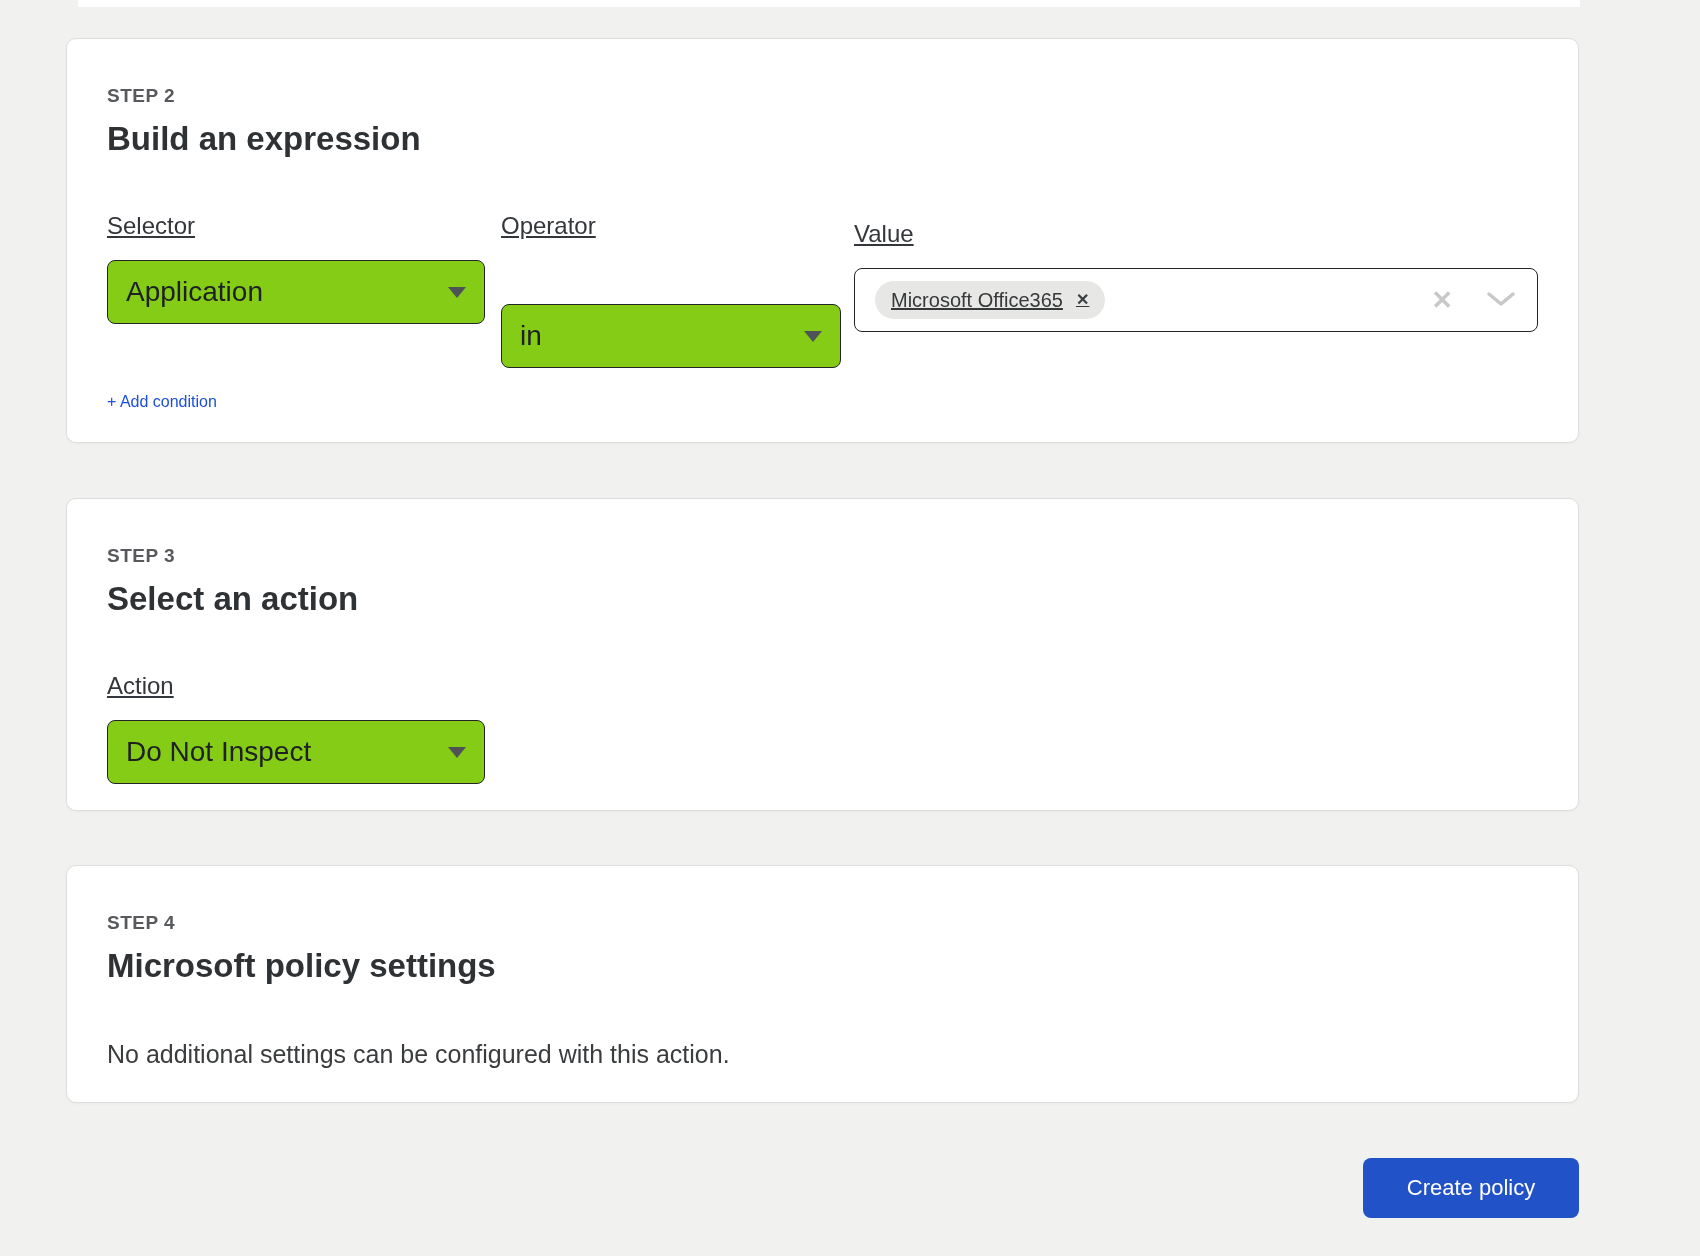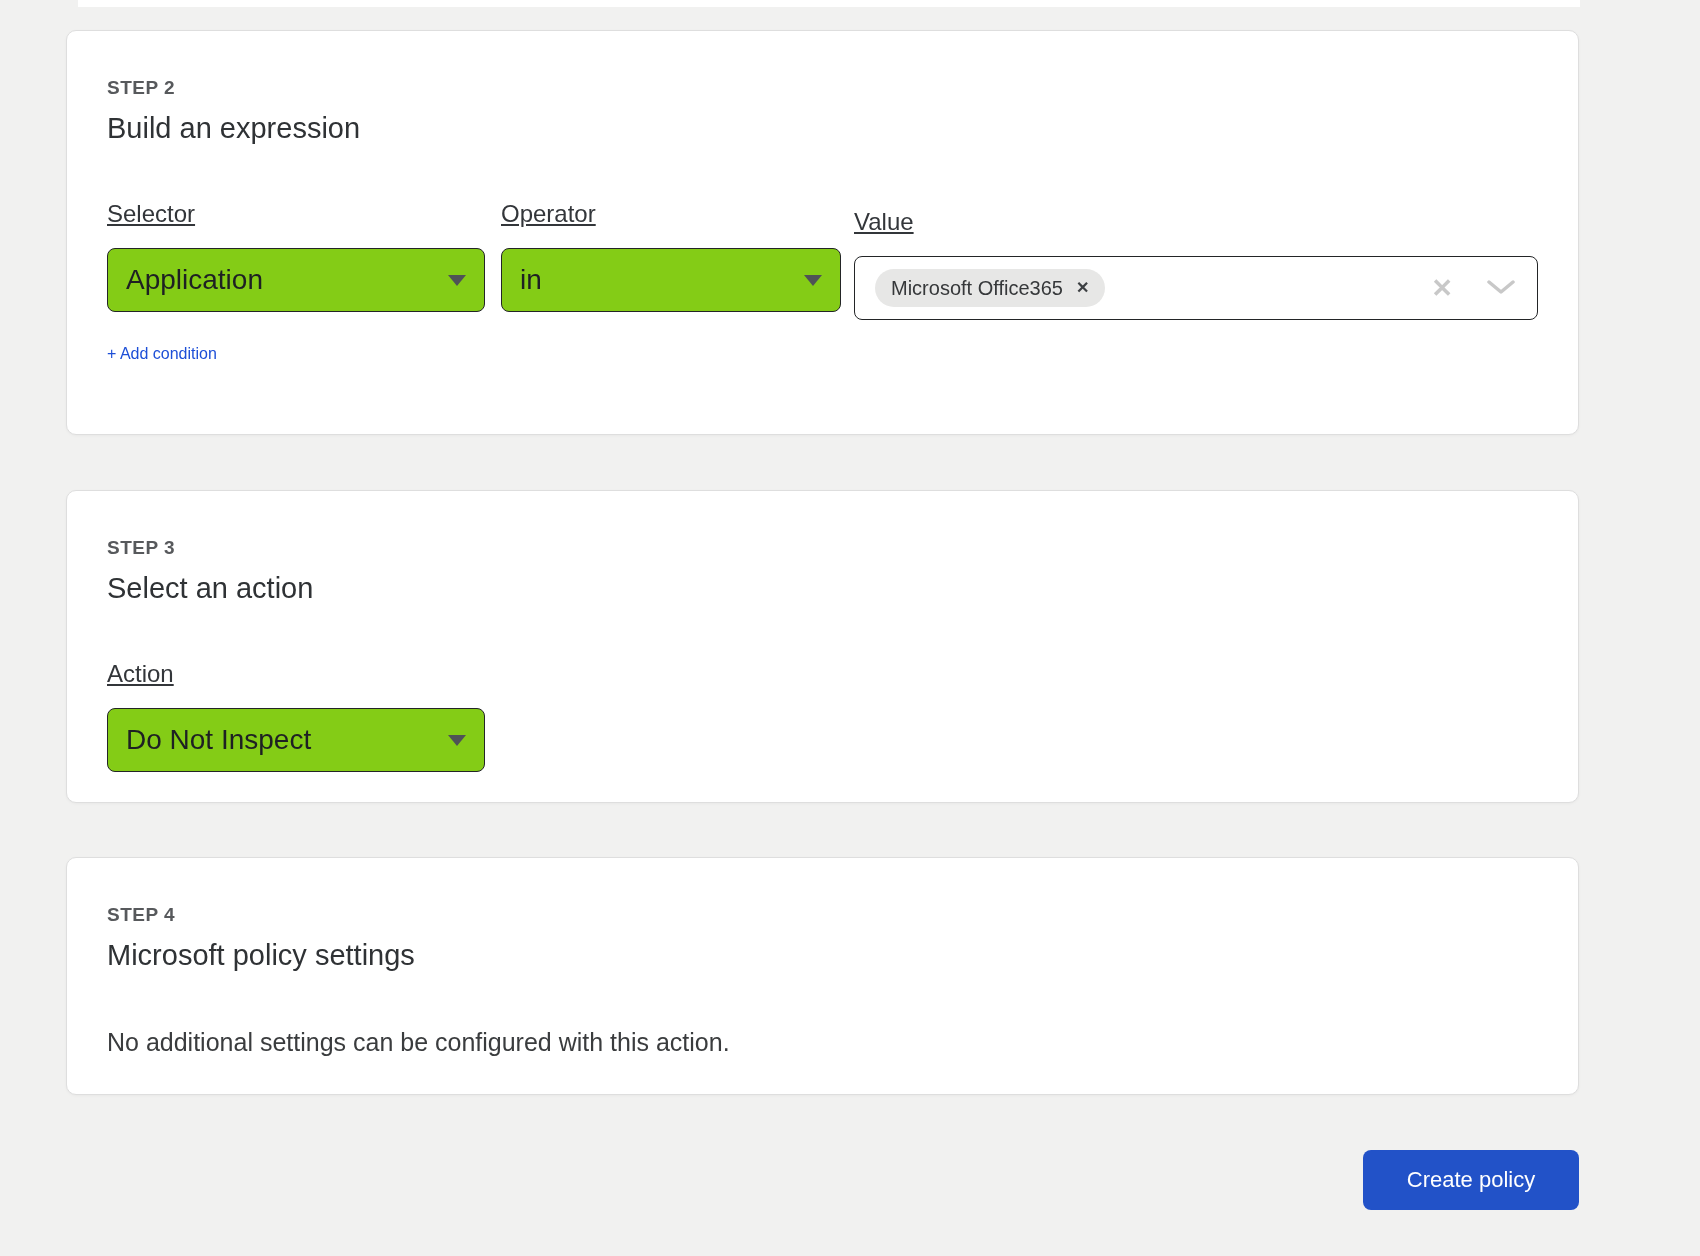--- a/index.html
+++ b/index.html
@@ -7,47 +7,47 @@
   body {
     background: var(--page-background, #f1f1f0);
     font-family: "Liberation Sans", sans-serif;
     position: relative;
   }
   .top-strip {
     position: absolute; top: 0; left: 78px; width: 1502px; height: 7px;
     background: #ffffff;
   }
   .content {
-    position: absolute; left: 66px; top: 30px; width: 1513px;
+    position: absolute; left: 66px; top: 38px; width: 1513px;
   }
   .card {
     background: var(--card-background, #ffffff);
     border: 1px solid var(--card-border, #dedede);
     border-radius: 10px;
     box-shadow: 0 1px 3px rgba(0,0,0,0.04);
     padding: 46px 40px;
   }
   .card-step2 { height: 405px; margin-bottom: 55px; }
   .card-step3 { height: 313px; margin-bottom: 54px; }
   .card-step4 { height: 238px; }
   .step-label {
     font-size: 19px; font-weight: 700; letter-spacing: 0.5px;
     color: var(--step-label-color, #57595c);
     margin-bottom: 15px;
   }
   .card-title {
-    font-size: 29px; font-weight: 400;
+    font-size: 33px; font-weight: 700;
     color: var(--heading-color, #2f3235);
     line-height: 1.0;
     margin-top: 12px;
   }
   .fields-row { display: flex; margin-top: 57px; align-items: flex-start; }
   .field { display: flex; flex-direction: column; }
   .field-selector { width: 378px; margin-right: 16px; }
-  .field-operator { width: 340px; margin-right: 13px; }
+  .field-operator { width: 340px; margin-right: 13px; gap: 44px; }
   .field-value { flex: 1; margin-top: 8px; }
   .field-action { width: 378px; }
   .field-label {
     font-size: 24px; font-weight: 400;
     color: #33363a;
     margin-bottom: 20px;
     text-decoration: underline;
   }
   .select-box {
     height: 64px;
@@ -76,20 +76,21 @@
     cursor: text;
   }
   .tag {
     display: inline-flex; align-items: center;
     height: 38px;
     background: var(--tag-background, #e7e7e6);
     border-radius: 19px;
     padding: 0 16px;
     font-size: 20px; color: #36383a;
     white-space: nowrap;
+    text-decoration: underline;
   }
   .tag-remove {
     margin-left: 13px;
     font-size: 16px; font-weight: 700; color: #3d4043;
     cursor: pointer; line-height: 1;
   }
   .clear-x {
     margin-left: auto;
     font-size: 26px; font-weight: 700;
     color: var(--muted-icon, #c8c8c8);

